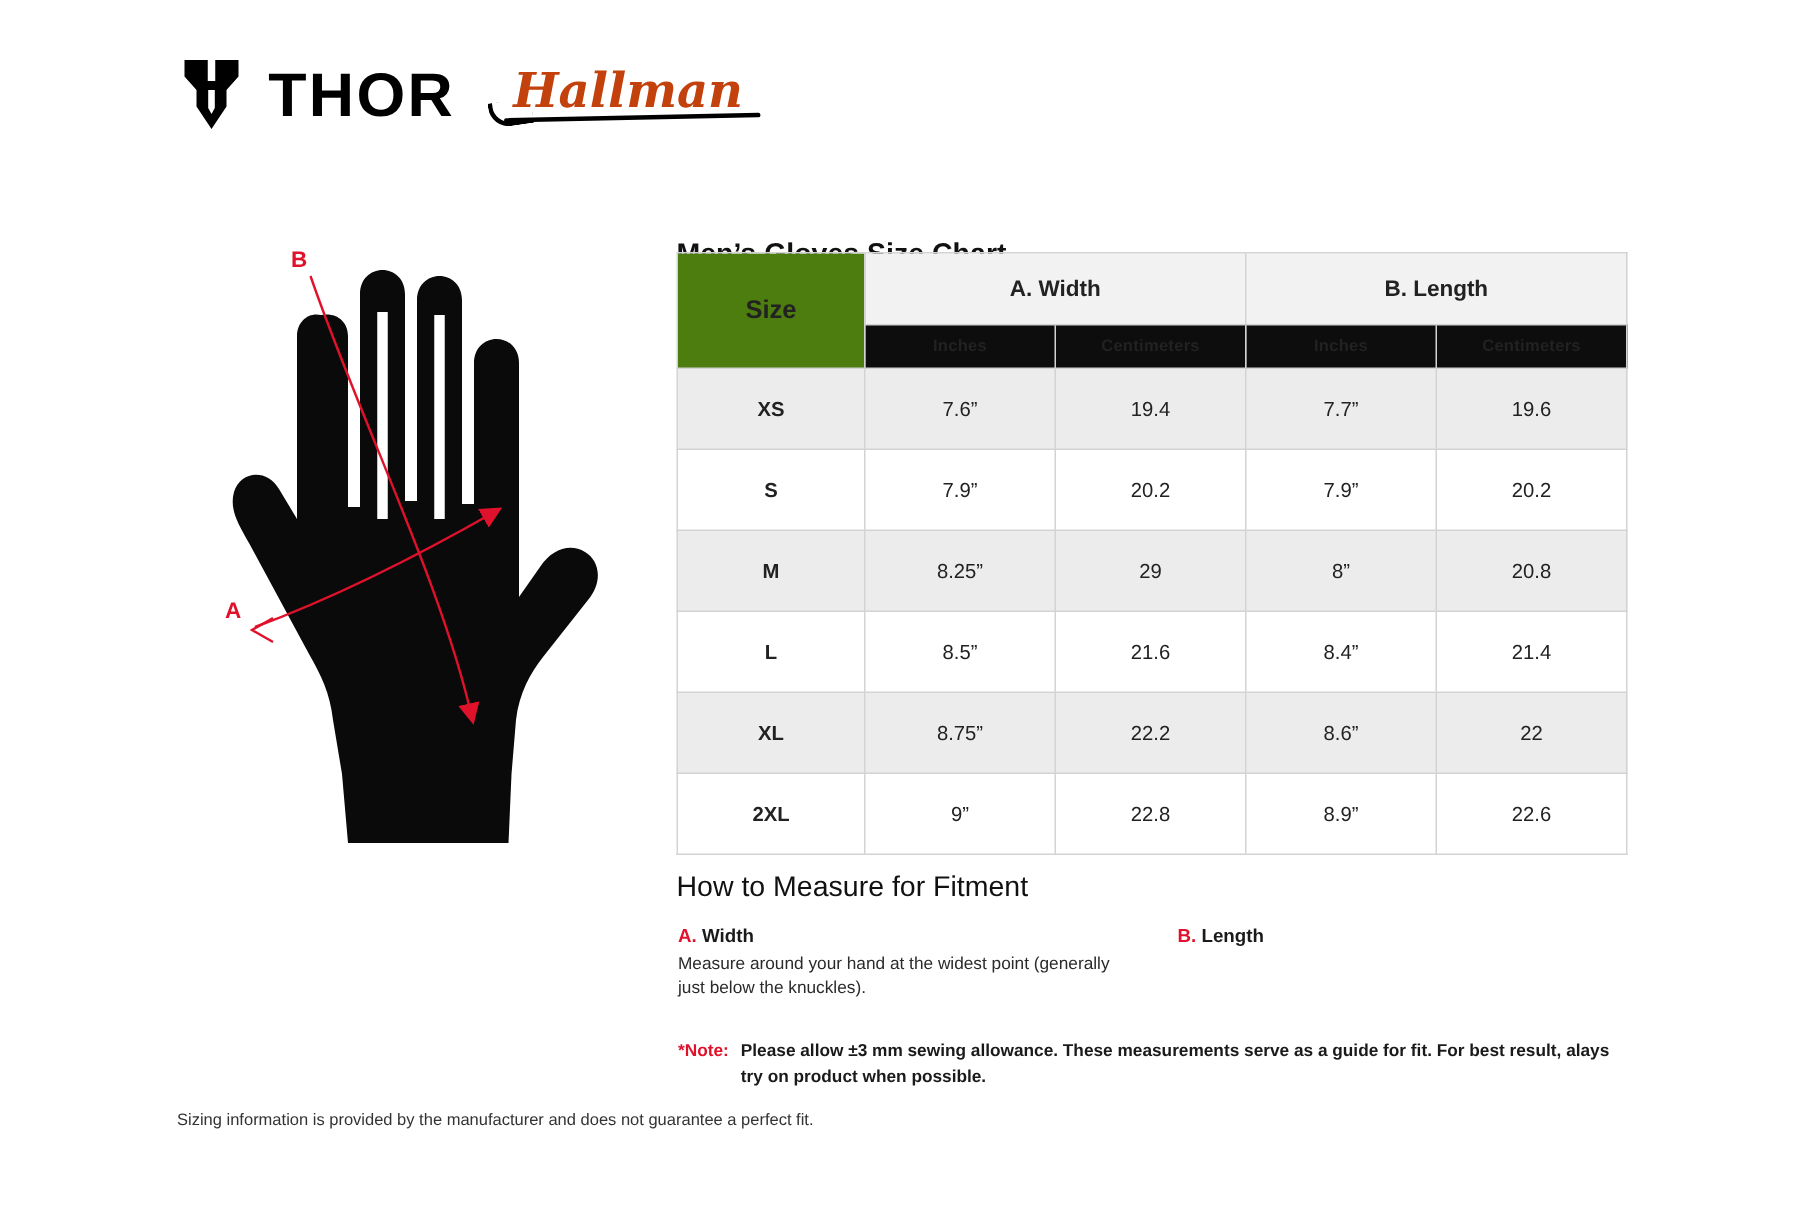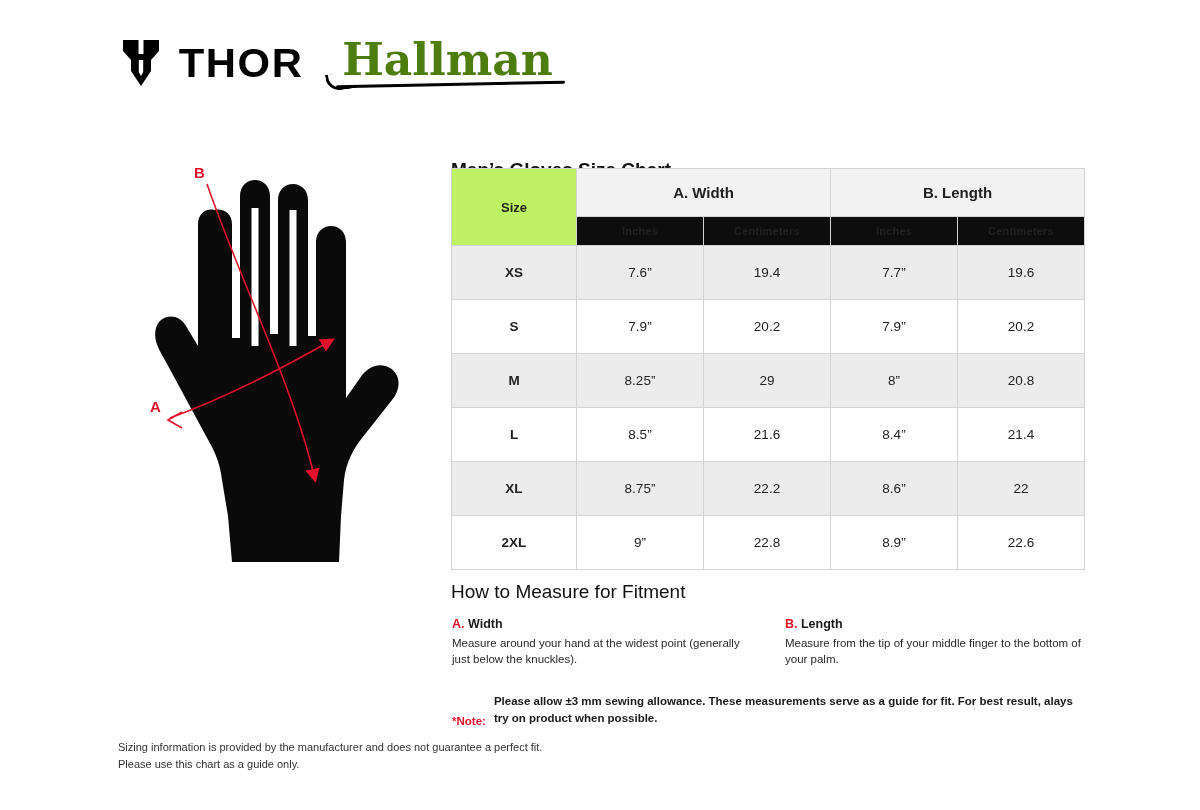--- a/index.html
+++ b/index.html
@@ -40,23 +40,24 @@
     font-weight: 700;
     font-size: 41px;
     letter-spacing: 1.5px;
     color: #000;
     line-height: 1;
     font-stretch: condensed;
     transform: scaleX(1.02);
   }
   .hallman-word {
     font-family: "DejaVu Serif", serif;
-    font-weight: 700;
-    font-size: 44px;
-    color: #4d7c0f;
+    font-style: italic;
+    font-weight: 700;
+    font-size: 32px;
+    color: #c2410c;
     line-height: 1;
     position: relative;
     padding: 0 6px 6px 6px;
   }
   .hallman-underline {
     position: absolute;
     left: 0;
     right: -6px;
     bottom: 2px;
     height: 3px;
@@ -104,23 +105,23 @@
     border-collapse: collapse;
     table-layout: fixed;
   }
   .size-table td, .size-table th {
     border: 1px solid #d3d3d3;
     text-align: center;
     color: #222;
   }
   .hdr-size {
     width: 122px;
-    font-size: 13px;
-    font-weight: 700;
-    background: #bef264;
+    font-size: 17px;
+    font-weight: 700;
+    background: #4d7c0f;
     height: 74px;
   }
   .hdr-group {
     font-size: 15px;
     font-weight: 700;
     background: #f2f2f2;
     height: 44px;
   }
   .hdr-unit {
     font-size: 11px;
@@ -179,21 +180,20 @@
     width: 634px;
     display: flex;
     gap: 8px;
     font-size: 11.5px;
     line-height: 1.45;
   }
   .note-label {
     color: #e0122b;
     font-weight: 700;
     white-space: nowrap;
-    margin-top: 20px;
   }
   .note-text {
     font-weight: 700;
     color: #1a1a1a;
   }
 
   
   .footer {
     position: absolute;
     left: 118px;
@@ -350,25 +350,23 @@
       <span class="letter">A.</span>
       <span>Width</span>
     </div>
     <div class="measure-body">Measure around your hand at the widest point (generally just below the knuckles).</div>
   </div>
   <div class="measure-col">
     <div class="measure-head">
       <span class="letter">B.</span>
       <span>Length</span>
     </div>
-    <div class="measure-body">Measure from the tip of your middle finger to the bottom of your palm.</div>
   </div>
 </div>
 
 <div class="note-row">
   <span class="note-label">*Note:</span>
   <span class="note-text">Please allow ±3 mm sewing allowance. These measurements serve as a guide for fit. For best result, alays try on product when possible.</span>
 </div>
 
 <div class="footer">
   <div>Sizing information is provided by the manufacturer and does not guarantee a perfect fit.</div>
-  <div>Please use this chart as a guide only.</div>
 </div>
 
 </body></html>

